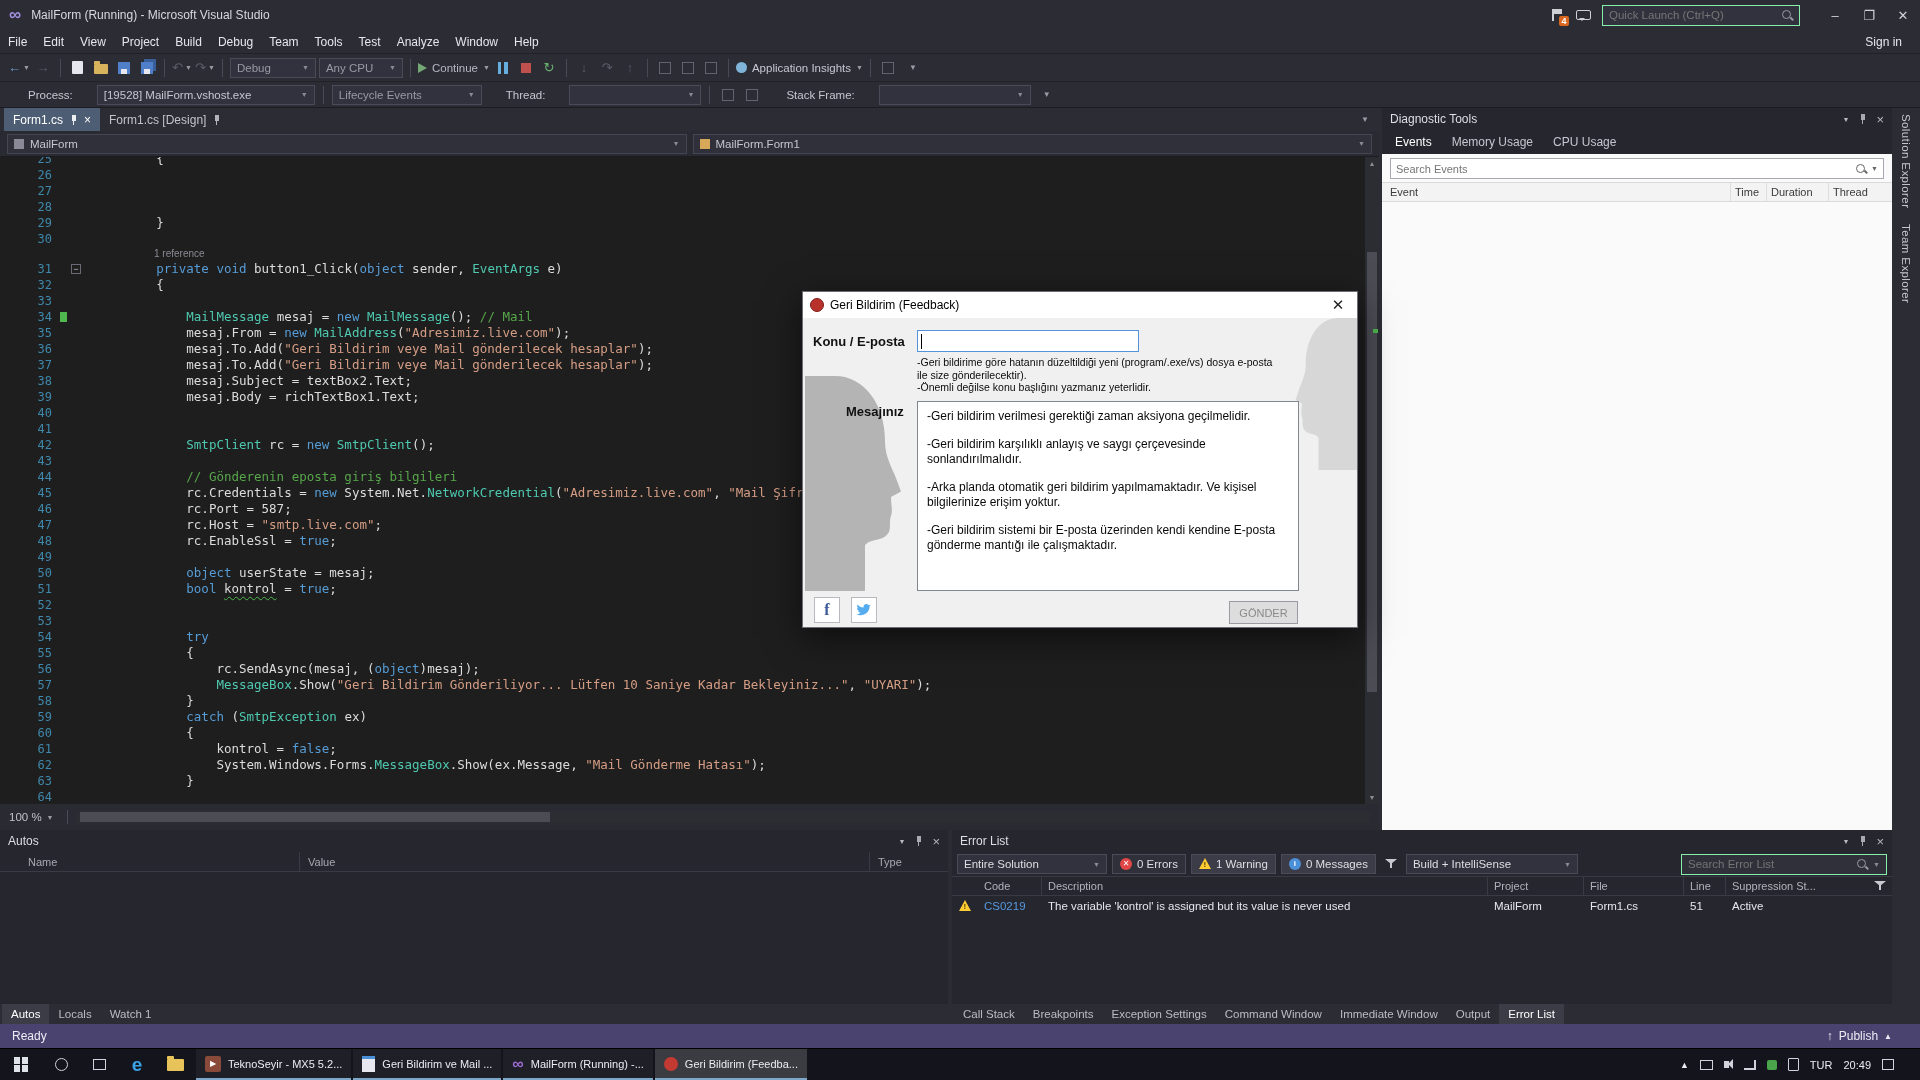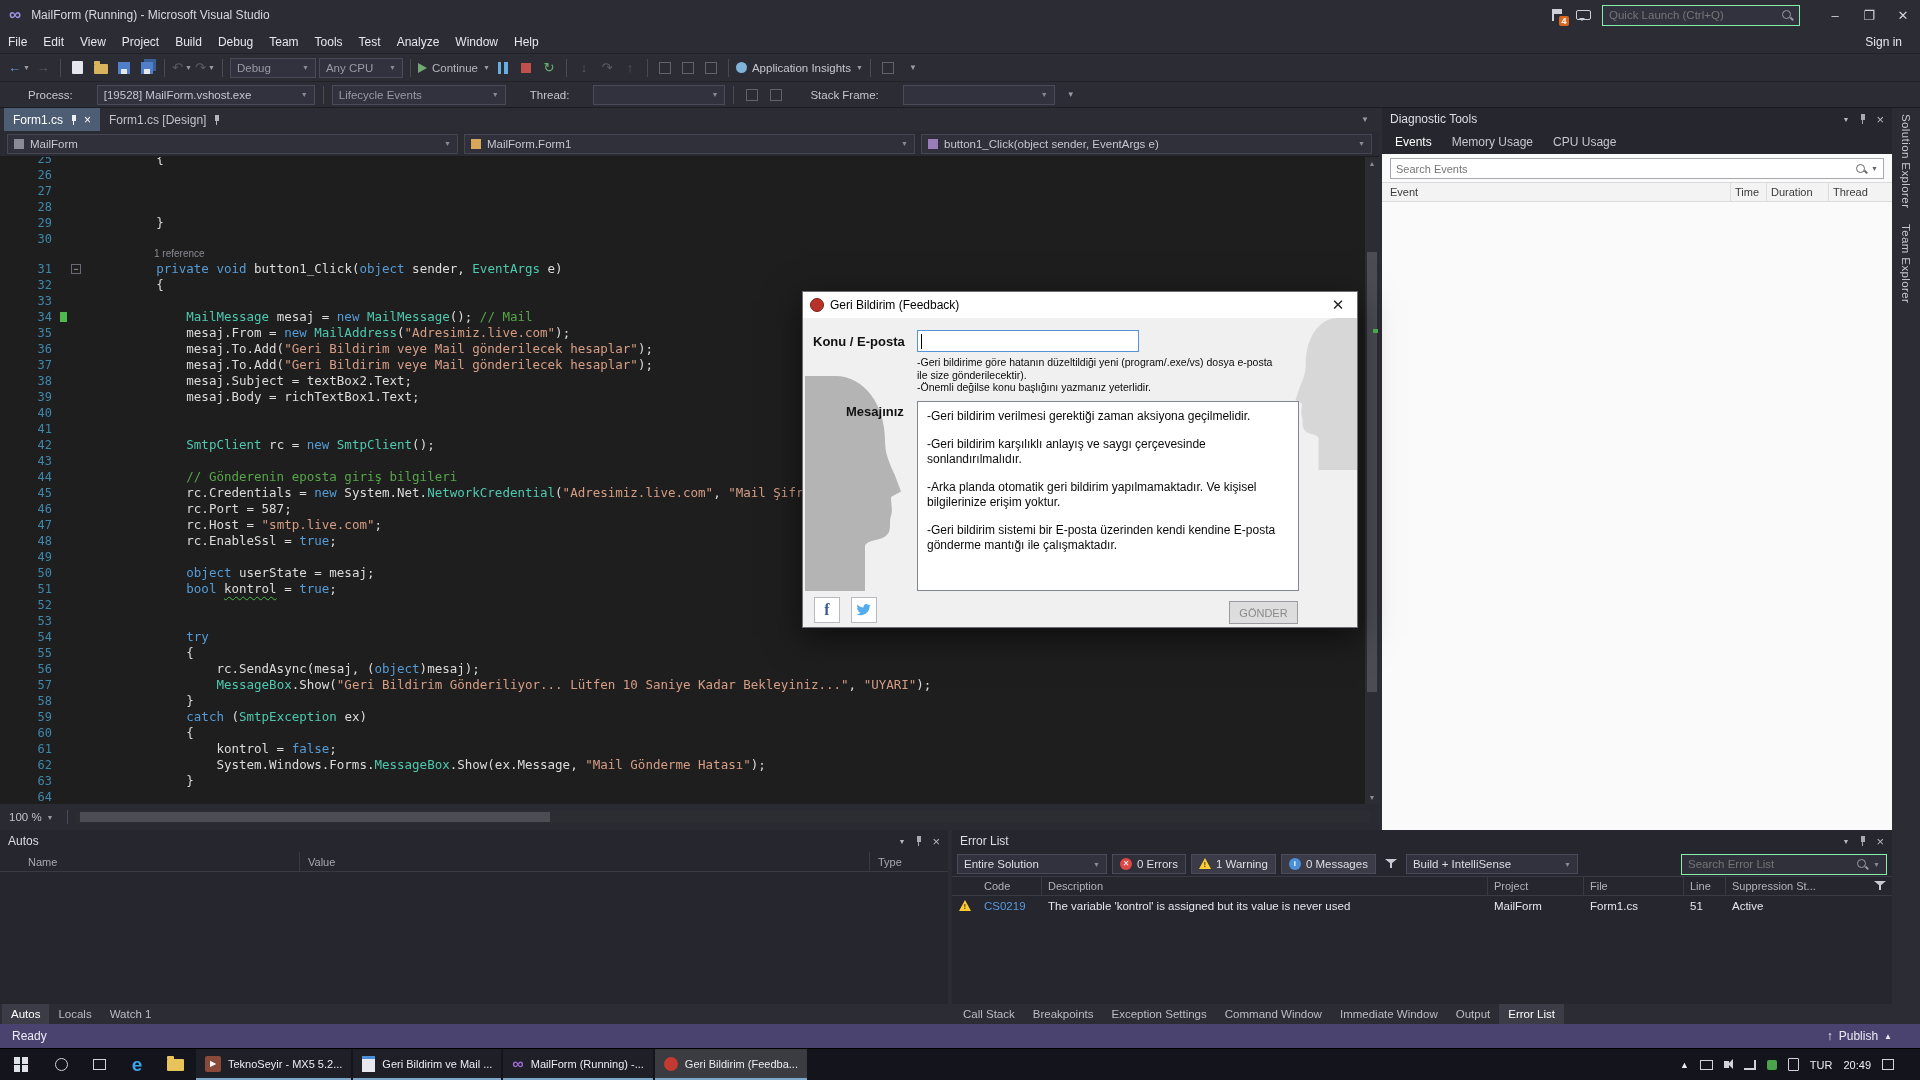--- a/index.html
+++ b/index.html
@@ -390,21 +390,21 @@
   <span class="ovf">▼</span>
 </div>
 
 <div class="procbar">
   <span class="plabel">Process:</span>
   <span class="combo" style="width:218px">
     <span class="val" style="color:#c6c6d0">[19528] MailForm.vshost.exe</span>
       <span class="ca">▼</span>
     </span>
   <span class="tsep"></span>
-  <span class="combo" style="width:174px">
+  <span class="combo" style="width:150px">
     <span class="val">Lifecycle Events</span>
       <span class="ca">▼</span>
     </span>
   <span class="plabel">Thread:</span>
   <span class="combo" style="width:132px">
     <span class="val"></span>
       <span class="ca">▼</span>
     </span>
   <span class="tsep"></span>
   <span class="tbtn">
@@ -438,25 +438,20 @@
 
 <div class="navbar">
   <span class="nav-combo">
     <span class="nic proj"></span>
     <span class="val">MailForm</span>
       <span class="ca" style="font-size:7px;color:#8a8a96">▼</span>
     </span>
   <span class="nav-combo">
     <span class="nic cls"></span>
     <span class="val">MailForm.Form1</span>
-      <span class="ca" style="font-size:7px;color:#8a8a96">▼</span>
-    </span>
-  <span class="nav-combo">
-    <span class="nic mth"></span>
-    <span class="val">button1_Click(object sender, EventArgs e)</span>
       <span class="ca" style="font-size:7px;color:#8a8a96">▼</span>
     </span>
 </div>
 
 <div class="code-area">
   <div class="code-inner">
       <div class="code-row">
         <span class="m-bp"></span>
         <span class="m-num">25</span>
         <span class="m-track"></span>

